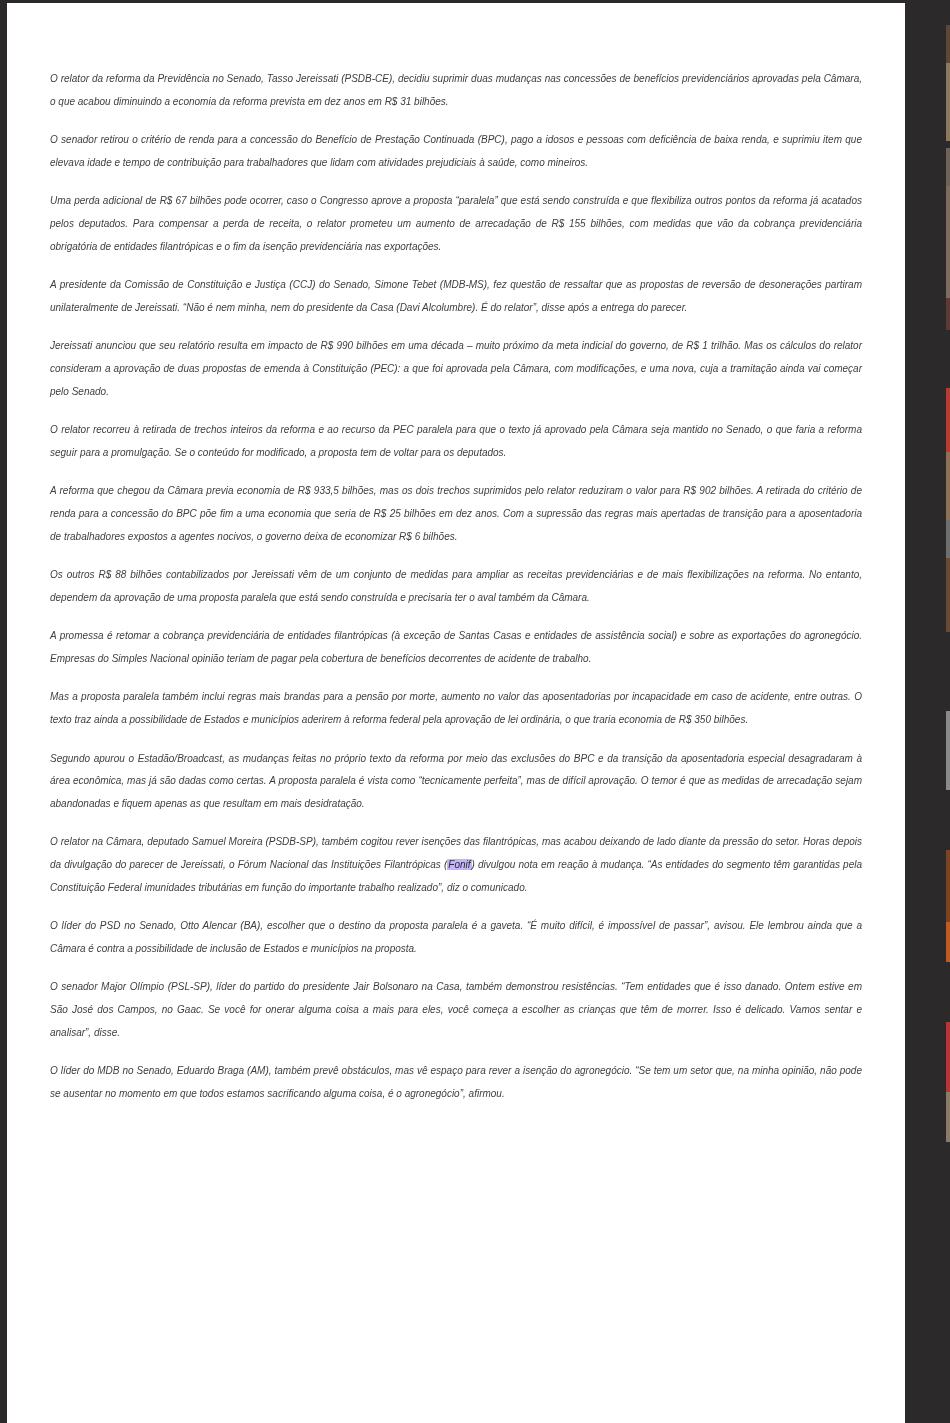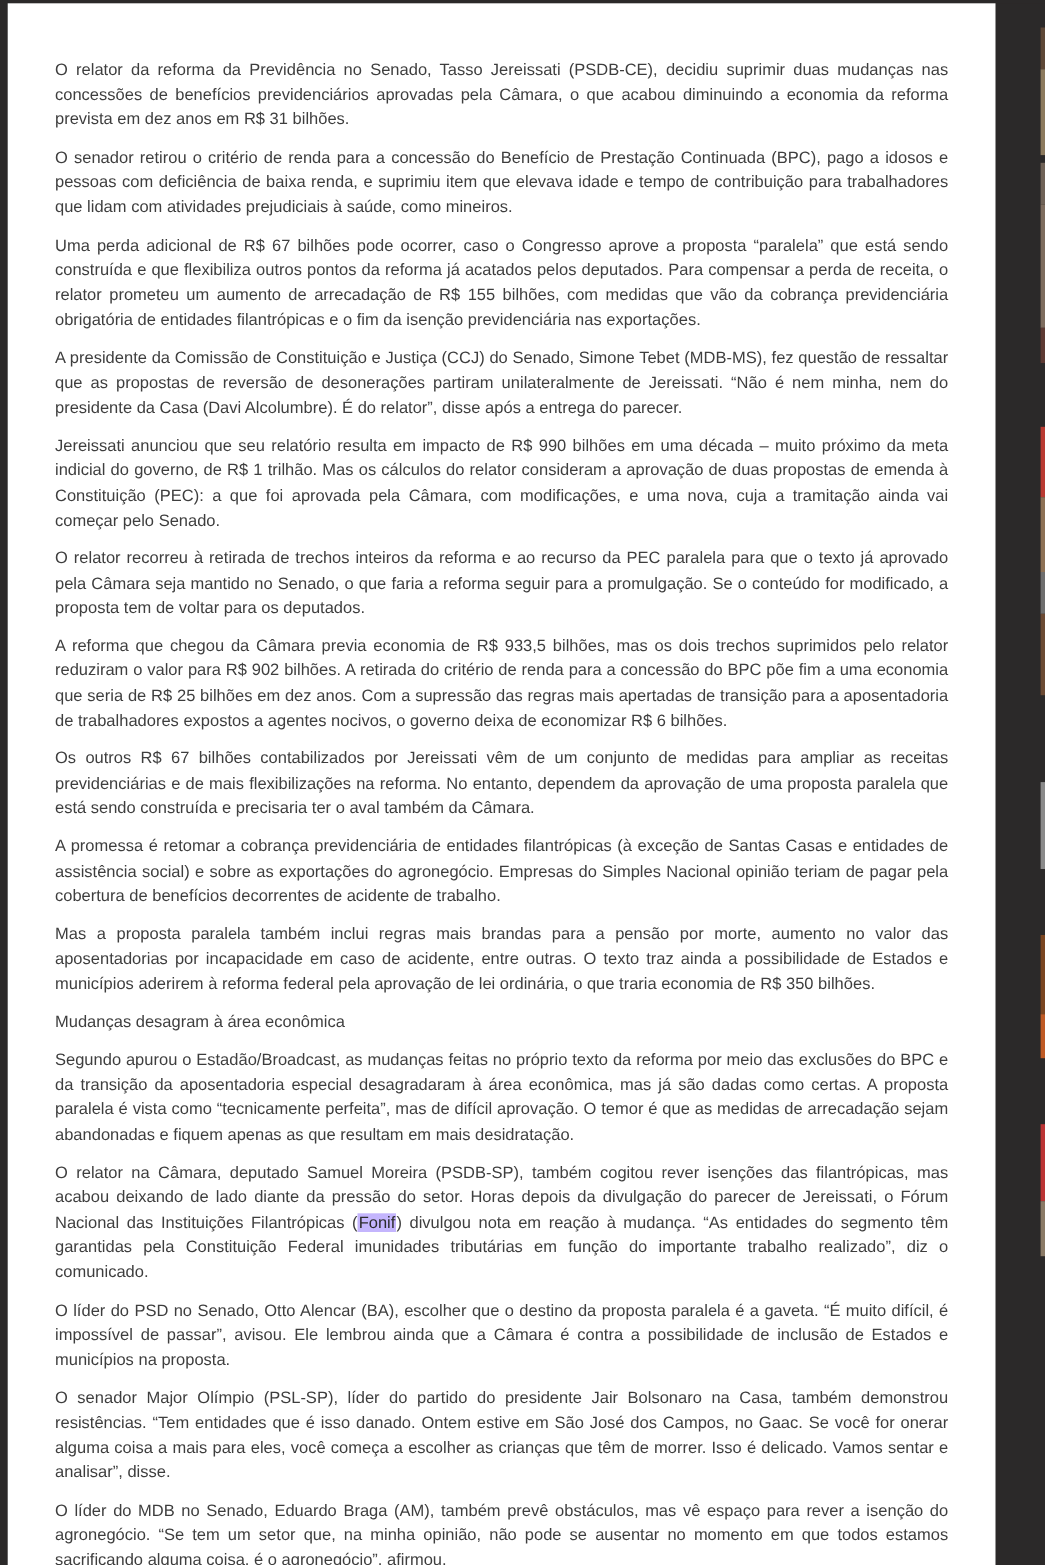--- a/index.html
+++ b/index.html
@@ -26,26 +26,27 @@
     margin: 0 0 32px 0;
     max-width: 845px;
     font-size: 29px;
     line-height: 1.28;
     font-weight: bold;
     letter-spacing: -0.5px;
     color: #1e1e1e;
     font-family: "Liberation Sans", sans-serif;
   }
   .article-body p {
-    margin: 1px 0 12px 0;
+    margin: 16px 0 12px 0;
     width: 812px;
-    font-size: 15px;
+    font-size: 10px;
     line-height: 22.6px;
     color: #3e3e3e;
     text-align: justify;
+    font-style: italic;
   }
   .highlight {
     background: #c4b5fd;
     color: #2b2b2b;
     padding: 0 1px;
   }
 </style>
 </head>
 <body>
 
@@ -72,24 +73,23 @@
 <div class="page-content">
 
   <div class="article-body">
     <p>O relator da reforma da Previdência no Senado, Tasso Jereissati (PSDB-CE), decidiu suprimir duas mudanças nas concessões de benefícios previdenciários aprovadas pela Câmara, o que acabou diminuindo a economia da reforma prevista em dez anos em R$ 31 bilhões.</p>
     <p>O senador retirou o critério de renda para a concessão do Benefício de Prestação Continuada (BPC), pago a idosos e pessoas com deficiência de baixa renda, e suprimiu item que elevava idade e tempo de contribuição para trabalhadores que lidam com atividades prejudiciais à saúde, como mineiros.</p>
     <p>Uma perda adicional de R$ 67 bilhões pode ocorrer, caso o Congresso aprove a proposta “paralela” que está sendo construída e que flexibiliza outros pontos da reforma já acatados pelos deputados. Para compensar a perda de receita, o relator prometeu um aumento de arrecadação de R$ 155 bilhões, com medidas que vão da cobrança previdenciária obrigatória de entidades filantrópicas e o fim da isenção previdenciária nas exportações.</p>
     <p>A presidente da Comissão de Constituição e Justiça (CCJ) do Senado, Simone Tebet (MDB-MS), fez questão de ressaltar que as propostas de reversão de desonerações partiram unilateralmente de Jereissati. “Não é nem minha, nem do presidente da Casa (Davi Alcolumbre). É do relator”, disse após a entrega do parecer.</p>
     <p>Jereissati anunciou que seu relatório resulta em impacto de R$ 990 bilhões em uma década – muito próximo da meta indicial do governo, de R$ 1 trilhão. Mas os cálculos do relator consideram a aprovação de duas propostas de emenda à Constituição (PEC): a que foi aprovada pela Câmara, com modificações, e uma nova, cuja a tramitação ainda vai começar pelo Senado.</p>
     <p>O relator recorreu à retirada de trechos inteiros da reforma e ao recurso da PEC paralela para que o texto já aprovado pela Câmara seja mantido no Senado, o que faria a reforma seguir para a promulgação. Se o conteúdo for modificado, a proposta tem de voltar para os deputados.</p>
     <p>A reforma que chegou da Câmara previa economia de R$ 933,5 bilhões, mas os dois trechos suprimidos pelo relator reduziram o valor para R$ 902 bilhões. A retirada do critério de renda para a concessão do BPC põe fim a uma economia que seria de R$ 25 bilhões em dez anos. Com a supressão das regras mais apertadas de transição para a aposentadoria de trabalhadores expostos a agentes nocivos, o governo deixa de economizar R$ 6 bilhões.</p>
-    <p>Os outros R$ 67 bilhões contabilizados por Jereissati vêm de um conjunto de medidas para ampliar as receitas previdenciárias e de mais flexibilizações na reforma. No entanto, dependem da aprovação de uma proposta paralela que está sendo construída e precisaria ter o aval também da Câmara.</p>
+    <p>Os outros R$ 88 bilhões contabilizados por Jereissati vêm de um conjunto de medidas para ampliar as receitas previdenciárias e de mais flexibilizações na reforma. No entanto, dependem da aprovação de uma proposta paralela que está sendo construída e precisaria ter o aval também da Câmara.</p>
     <p>A promessa é retomar a cobrança previdenciária de entidades filantrópicas (à exceção de Santas Casas e entidades de assistência social) e sobre as exportações do agronegócio. Empresas do Simples Nacional opinião teriam de pagar pela cobertura de benefícios decorrentes de acidente de trabalho.</p>
     <p>Mas a proposta paralela também inclui regras mais brandas para a pensão por morte, aumento no valor das aposentadorias por incapacidade em caso de acidente, entre outras. O texto traz ainda a possibilidade de Estados e municípios aderirem à reforma federal pela aprovação de lei ordinária, o que traria economia de R$ 350 bilhões.</p>
-    <p>Mudanças desagram à área econômica</p>
     <p>Segundo apurou o Estadão/Broadcast, as mudanças feitas no próprio texto da reforma por meio das exclusões do BPC e da transição da aposentadoria especial desagradaram à área econômica, mas já são dadas como certas. A proposta paralela é vista como “tecnicamente perfeita”, mas de difícil aprovação. O temor é que as medidas de arrecadação sejam abandonadas e fiquem apenas as que resultam em mais desidratação.</p>
     <p>
       <span>O relator na Câmara, deputado Samuel Moreira (PSDB-SP), também cogitou rever isenções das filantrópicas, mas acabou deixando de lado diante da pressão do setor. Horas depois da divulgação do parecer de Jereissati, o Fórum Nacional das Instituições Filantrópicas (</span><span class="highlight">Fonif</span><span>) divulgou nota em reação à mudança. “As entidades do segmento têm garantidas pela Constituição Federal imunidades tributárias em função do importante trabalho realizado”, diz o comunicado.</span>
     </p>
     <p>O líder do PSD no Senado, Otto Alencar (BA), escolher que o destino da proposta paralela é a gaveta. “É muito difícil, é impossível de passar”, avisou. Ele lembrou ainda que a Câmara é contra a possibilidade de inclusão de Estados e municípios na proposta.</p>
     <p>O senador Major Olímpio (PSL-SP), líder do partido do presidente Jair Bolsonaro na Casa, também demonstrou resistências. “Tem entidades que é isso danado. Ontem estive em São José dos Campos, no Gaac. Se você for onerar alguma coisa a mais para eles, você começa a escolher as crianças que têm de morrer. Isso é delicado. Vamos sentar e analisar”, disse.</p>
     <p>O líder do MDB no Senado, Eduardo Braga (AM), também prevê obstáculos, mas vê espaço para rever a isenção do agronegócio. “Se tem um setor que, na minha opinião, não pode se ausentar no momento em que todos estamos sacrificando alguma coisa, é o agronegócio”, afirmou.</p>
   </div>
 </div>
 

